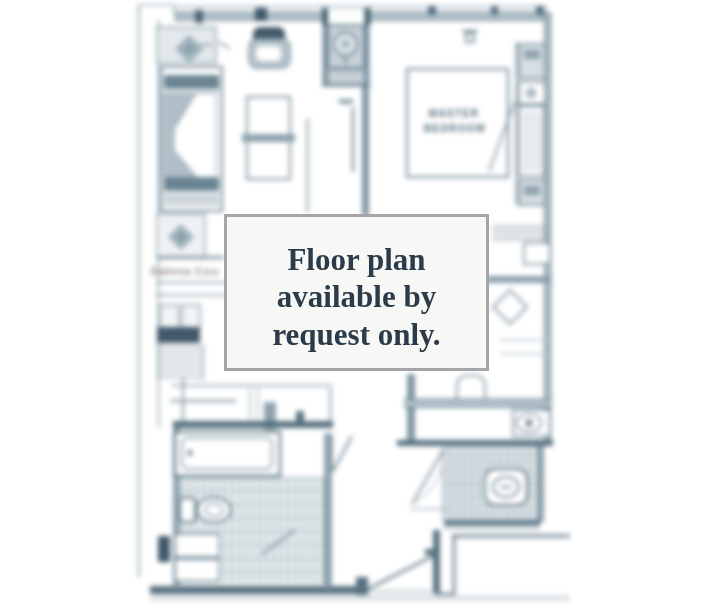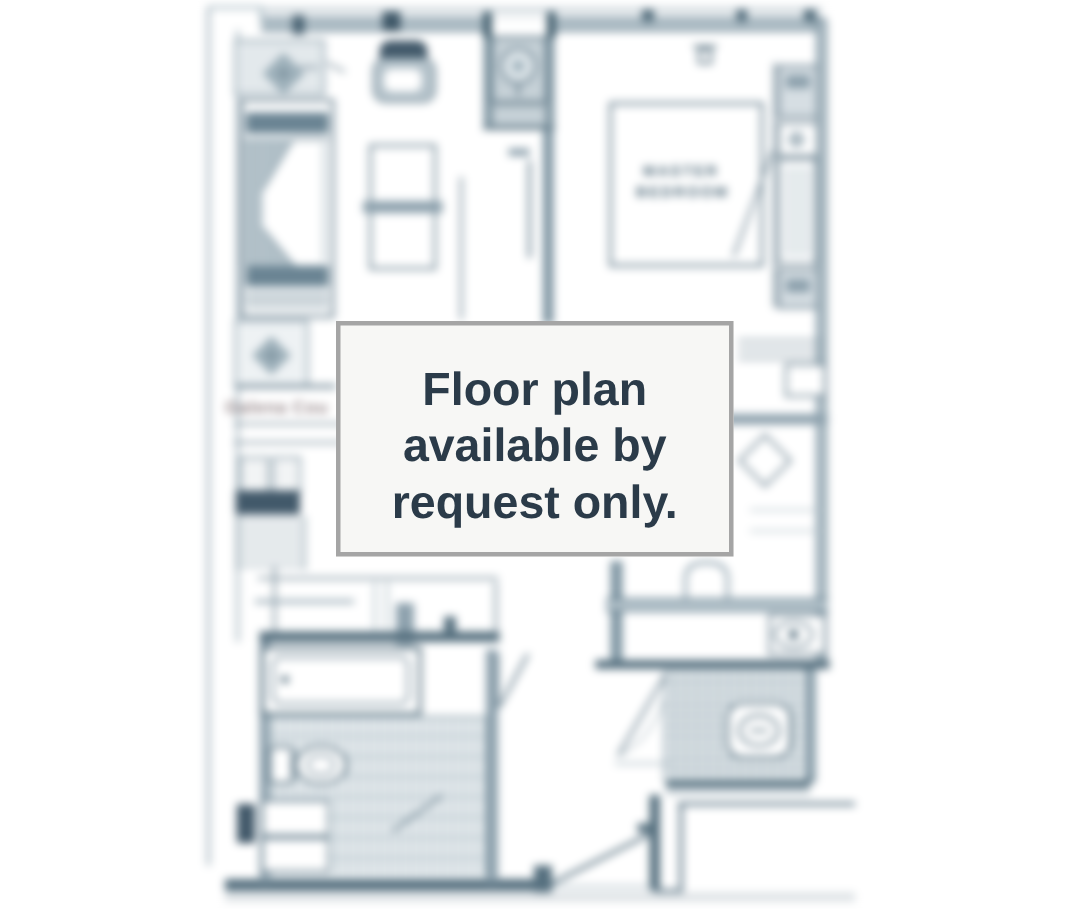--- a/index.html
+++ b/index.html
@@ -3,21 +3,21 @@
 <meta charset="utf-8">
 <style>
   html,body{margin:0;padding:0;background:#ffffff;width:712px;height:606px;overflow:hidden;}
   body{font-family:"Liberation Sans", sans-serif;position:relative;}
   .plan{position:absolute;left:0;top:0;width:712px;height:606px;filter:blur(2.8px);}
   .notice{position:absolute;left:224px;top:214px;width:259px;height:151px;
     background:#f7f7f5;border:3px solid #a5a5a5;filter:blur(0.3px);
     display:flex;align-items:center;justify-content:center;text-align:center;
     color:#2b3b49;font-weight:bold;font-size:31px;line-height:37.5px;
     font-family:"Liberation Sans", sans-serif;}
-  .notice span{position:relative;top:4.5px;}
+  .notice span{position:relative;top:4.5px;font-family:Liberation Serif, serif;}
 </style>
 </head>
 <body>
 
 <div class="plan">
 <svg width="712" height="606" viewBox="0 0 712 606">
 
   <rect x="0" y="0" width="712" height="606" fill="#ffffff"></rect>
 
   <rect x="158" y="20" width="150" height="90" fill="none"></rect>

